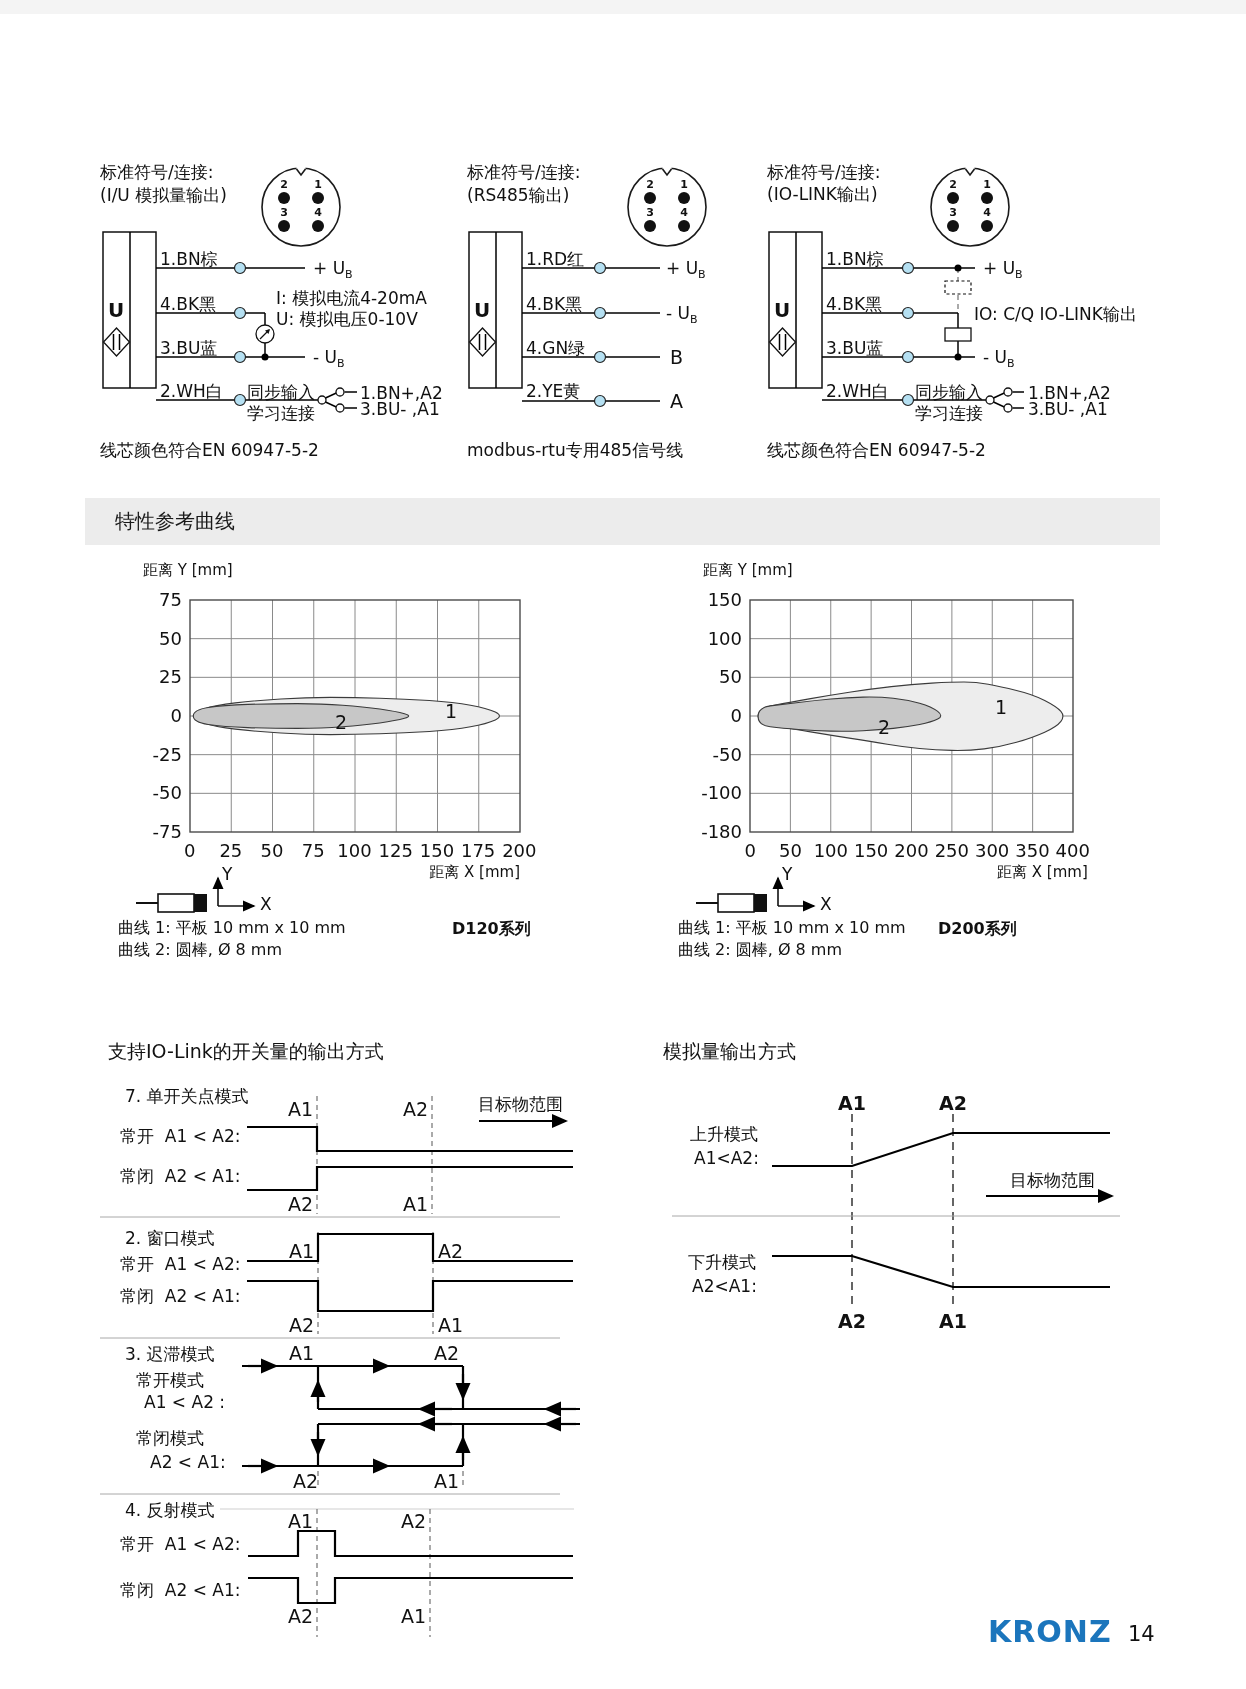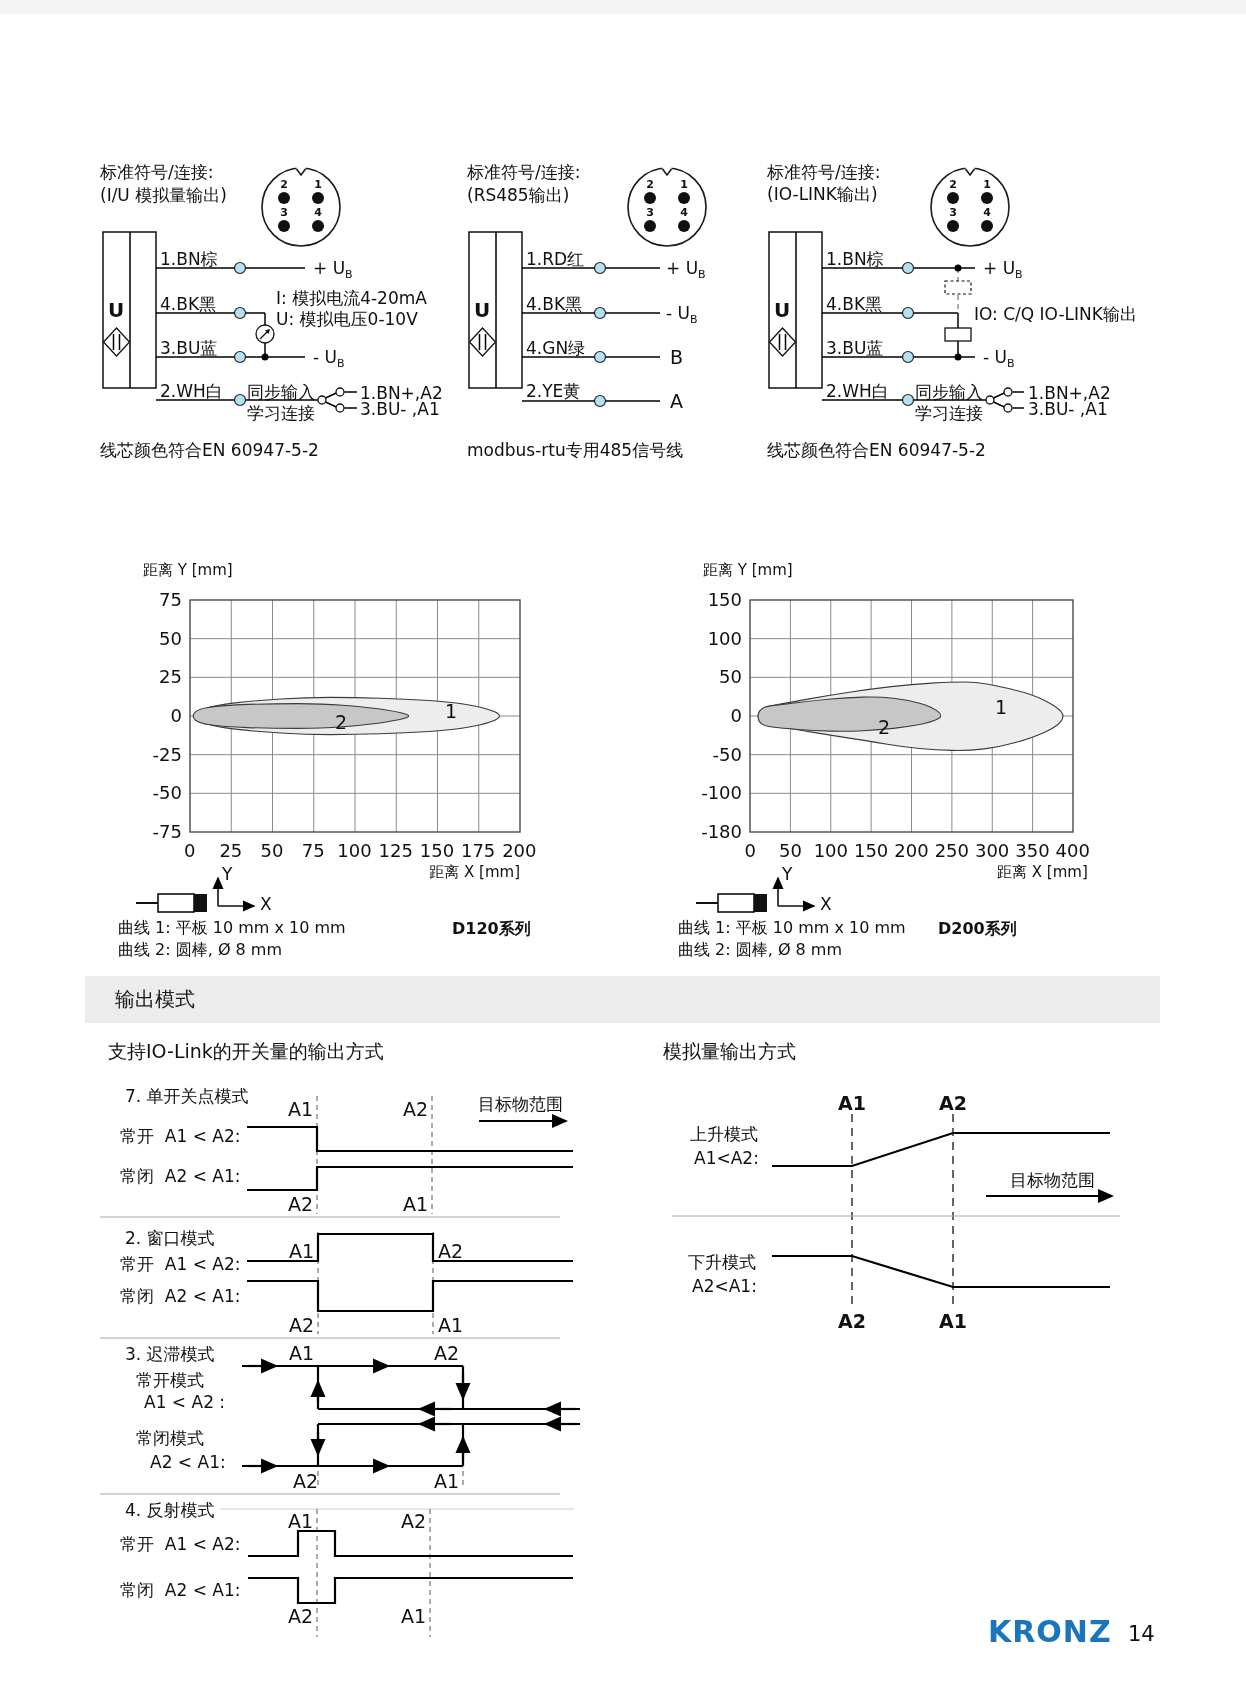--- a/index.html
+++ b/index.html
@@ -31,21 +31,21 @@
   .cp{fill:#b5e0f2;stroke:#222;stroke-width:1.2;}
   .oc{fill:#fff;stroke:#111;stroke-width:1.3;}
   .brand{position:absolute;font-size:30px;font-weight:800;letter-spacing:1px;}
 </style>
 </head>
 <body>
 
 <div class="page">
   <div class="topstrip"></div>
 
-  <div class="secbar" style="top:976px"><span>输出模式</span></div>
+  <div class="secbar" style="top:498px"><span>特性参考曲线</span></div>
 
   <svg class="art" width="1246" height="1689" viewBox="0 0 1246 1689">
     <defs>
       <marker id="mA" markerWidth="9" markerHeight="8" refX="7" refY="3.5" orient="auto" markerUnits="strokeWidth">
         <path d="M0,0 L8,3.5 L0,7 Z" fill="#000"></path>
       </marker>
     </defs>
 
     <g>
       <circle cx="301" cy="207" r="39" fill="#fff" stroke="#1a1a1a" stroke-width="1.6"></circle>

